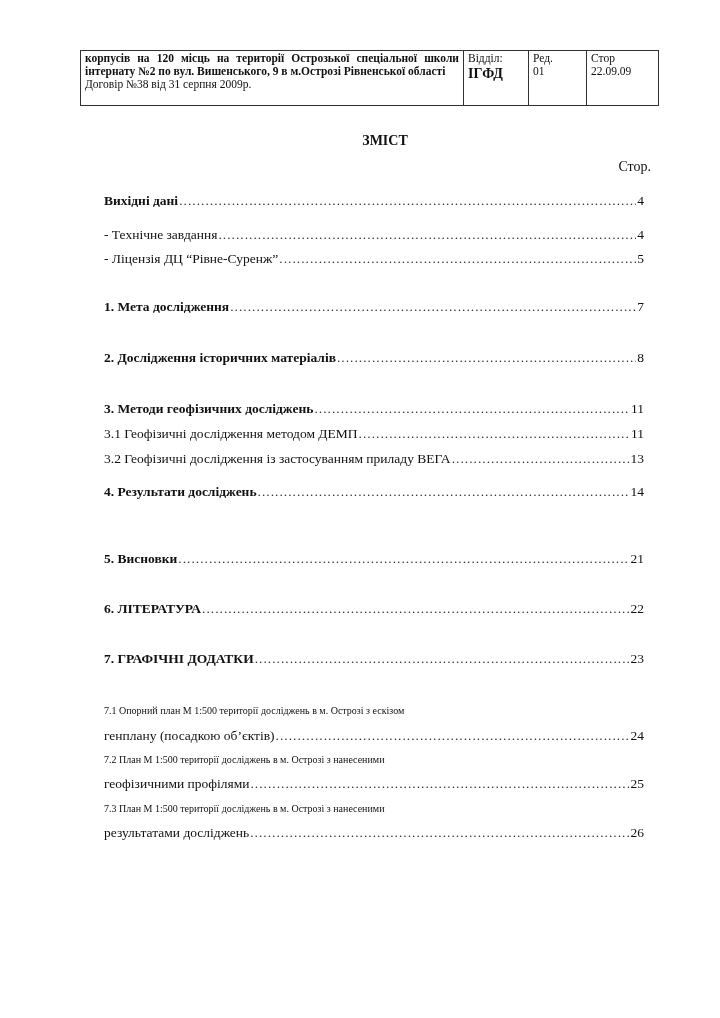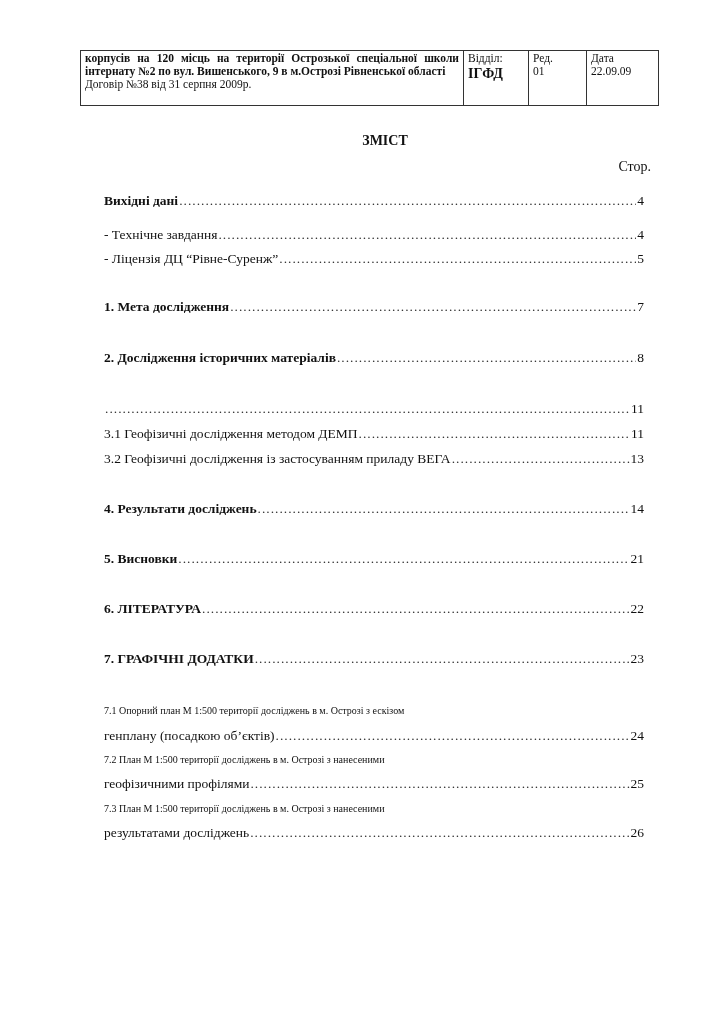--- a/index.html
+++ b/index.html
@@ -115,21 +115,21 @@
     </td>
     <td>
       <span class="desc-line">Відділ:</span>
       <span class="dept-value">ІГФД</span>
     </td>
     <td>
       <span class="desc-line">Ред.</span>
       <span class="desc-line">01</span>
     </td>
     <td>
-      <span class="desc-line">Дата</span>
+      <span class="desc-line">Стор</span>
       <span class="desc-line">22.09.09</span>
     </td>
   </tr>
 </tbody>
   </table>
 
 <div class="title">ЗМІСТ</div>
 <div class="page-label">Стор.</div>
 
 <div class="toc-entry bold" style="top:193px">
@@ -151,34 +151,35 @@
   <span class="toc-label">1. Мета дослідження</span>
   <span class="toc-dots"></span>
   <span class="toc-page">7</span>
 </div>
 <div class="toc-entry bold" style="top:350px">
   <span class="toc-label">2. Дослідження історичних матеріалів</span>
   <span class="toc-dots"></span>
   <span class="toc-page">8</span>
 </div>
 <div class="toc-entry bold" style="top:401px">
+  <span class="toc-label">3. Методи геофізичних досліджень</span>
   <span class="toc-dots"></span>
   <span class="toc-page">11</span>
 </div>
 <div class="toc-entry" style="top:426px">
   <span class="toc-label">3.1 Геофізичні дослідження методом ДЕМП</span>
   <span class="toc-dots"></span>
   <span class="toc-page">11</span>
 </div>
 <div class="toc-entry" style="top:451px">
   <span class="toc-label">3.2 Геофізичні дослідження із застосуванням приладу ВЕГА</span>
   <span class="toc-dots"></span>
   <span class="toc-page">13</span>
 </div>
-<div class="toc-entry bold" style="top:501px">
+<div class="toc-entry bold" style="top:484px">
   <span class="toc-label">4. Результати досліджень</span>
   <span class="toc-dots"></span>
   <span class="toc-page">14</span>
 </div>
 <div class="toc-entry bold" style="top:551px">
   <span class="toc-label">5. Висновки</span>
   <span class="toc-dots"></span>
   <span class="toc-page">21</span>
 </div>
 <div class="toc-entry bold" style="top:601px">

